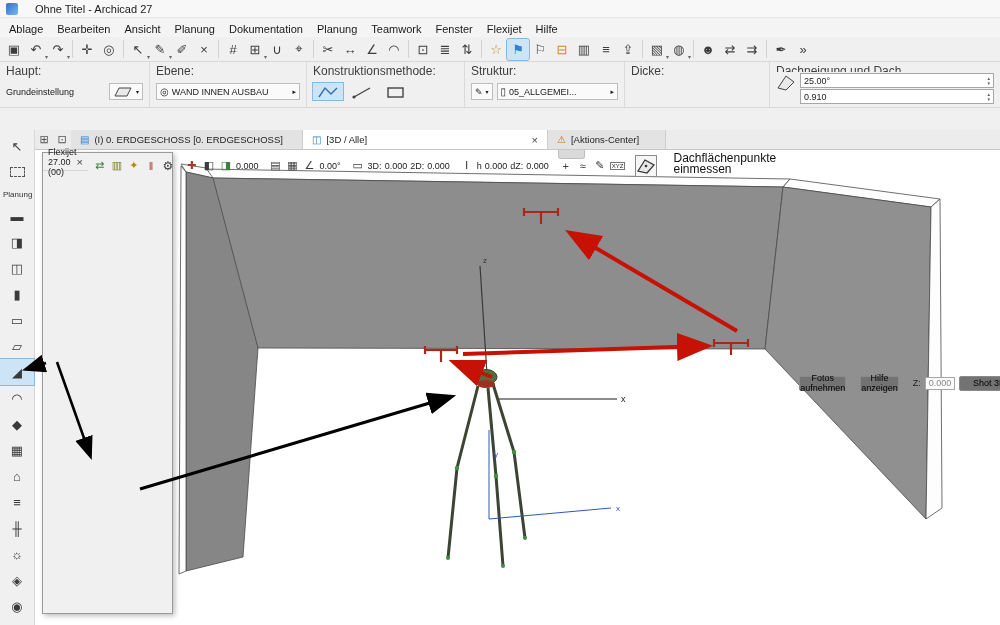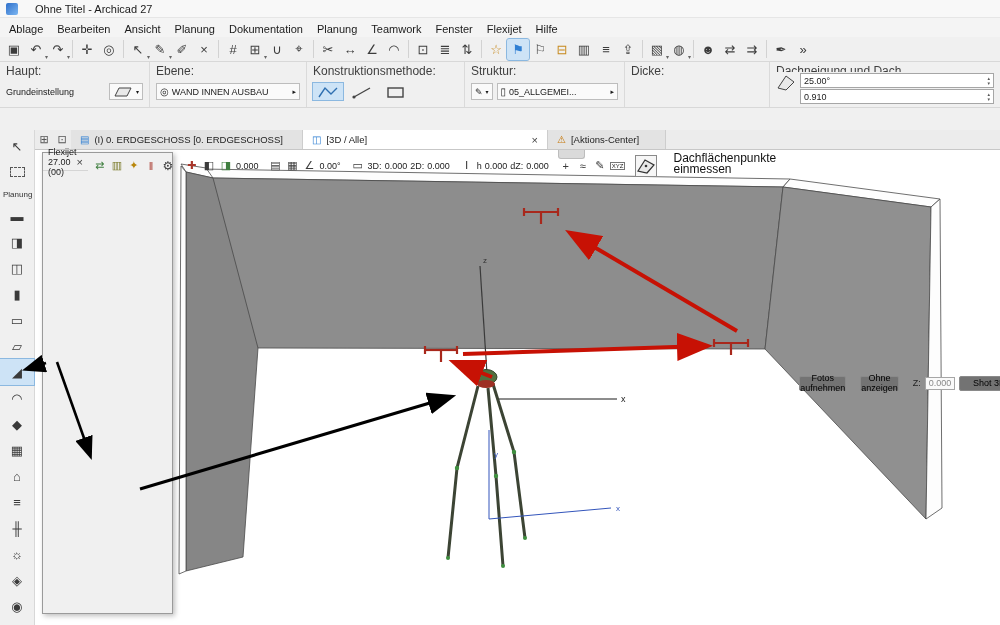--- a/index.html
+++ b/index.html
@@ -399,21 +399,21 @@
   </div>
   <div class="fx-spacer"></div>
   <div class="fx-note">
     <div>Dachflächenpunkte</div>
     <div>einmessen</div>
   </div>
   <div class="fx-btnrow">
     <button class="fx-btn">Fotos aufnehmen</button>
   </div>
   <div class="fx-btnrow">
-    <button class="fx-btn">Ohne anzeigen</button>
+    <button class="fx-btn">Hilfe anzeigen</button>
   </div>
   <div class="fx-btnrow">
     <span class="fx-lab">Z:</span>
     <span class="fx-zfield">
         <span>0.000</span>
       </span>
     <button class="fx-btn half">Shot 3D</button>
   </div>
   <div class="fx-btnrow" style="margin-top:8px">
     <button class="fx-btn right">Zurücksetzen</button>

